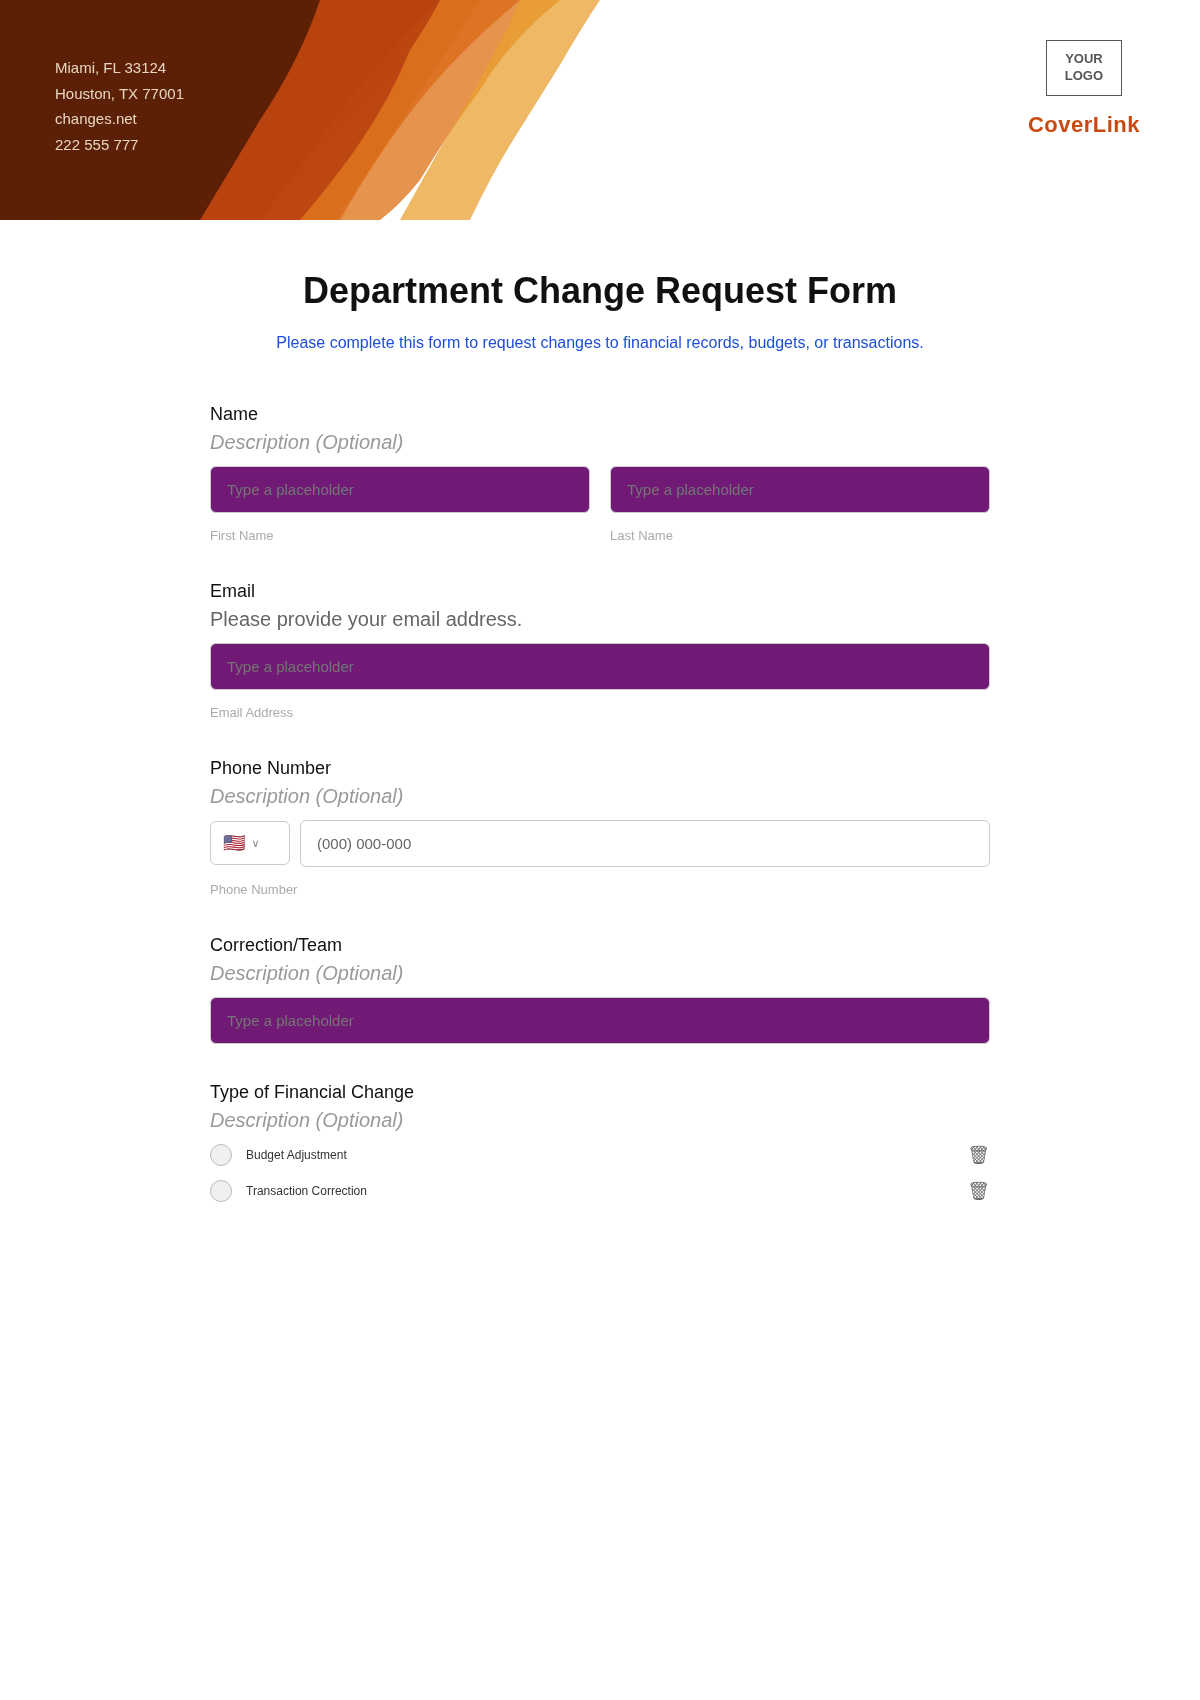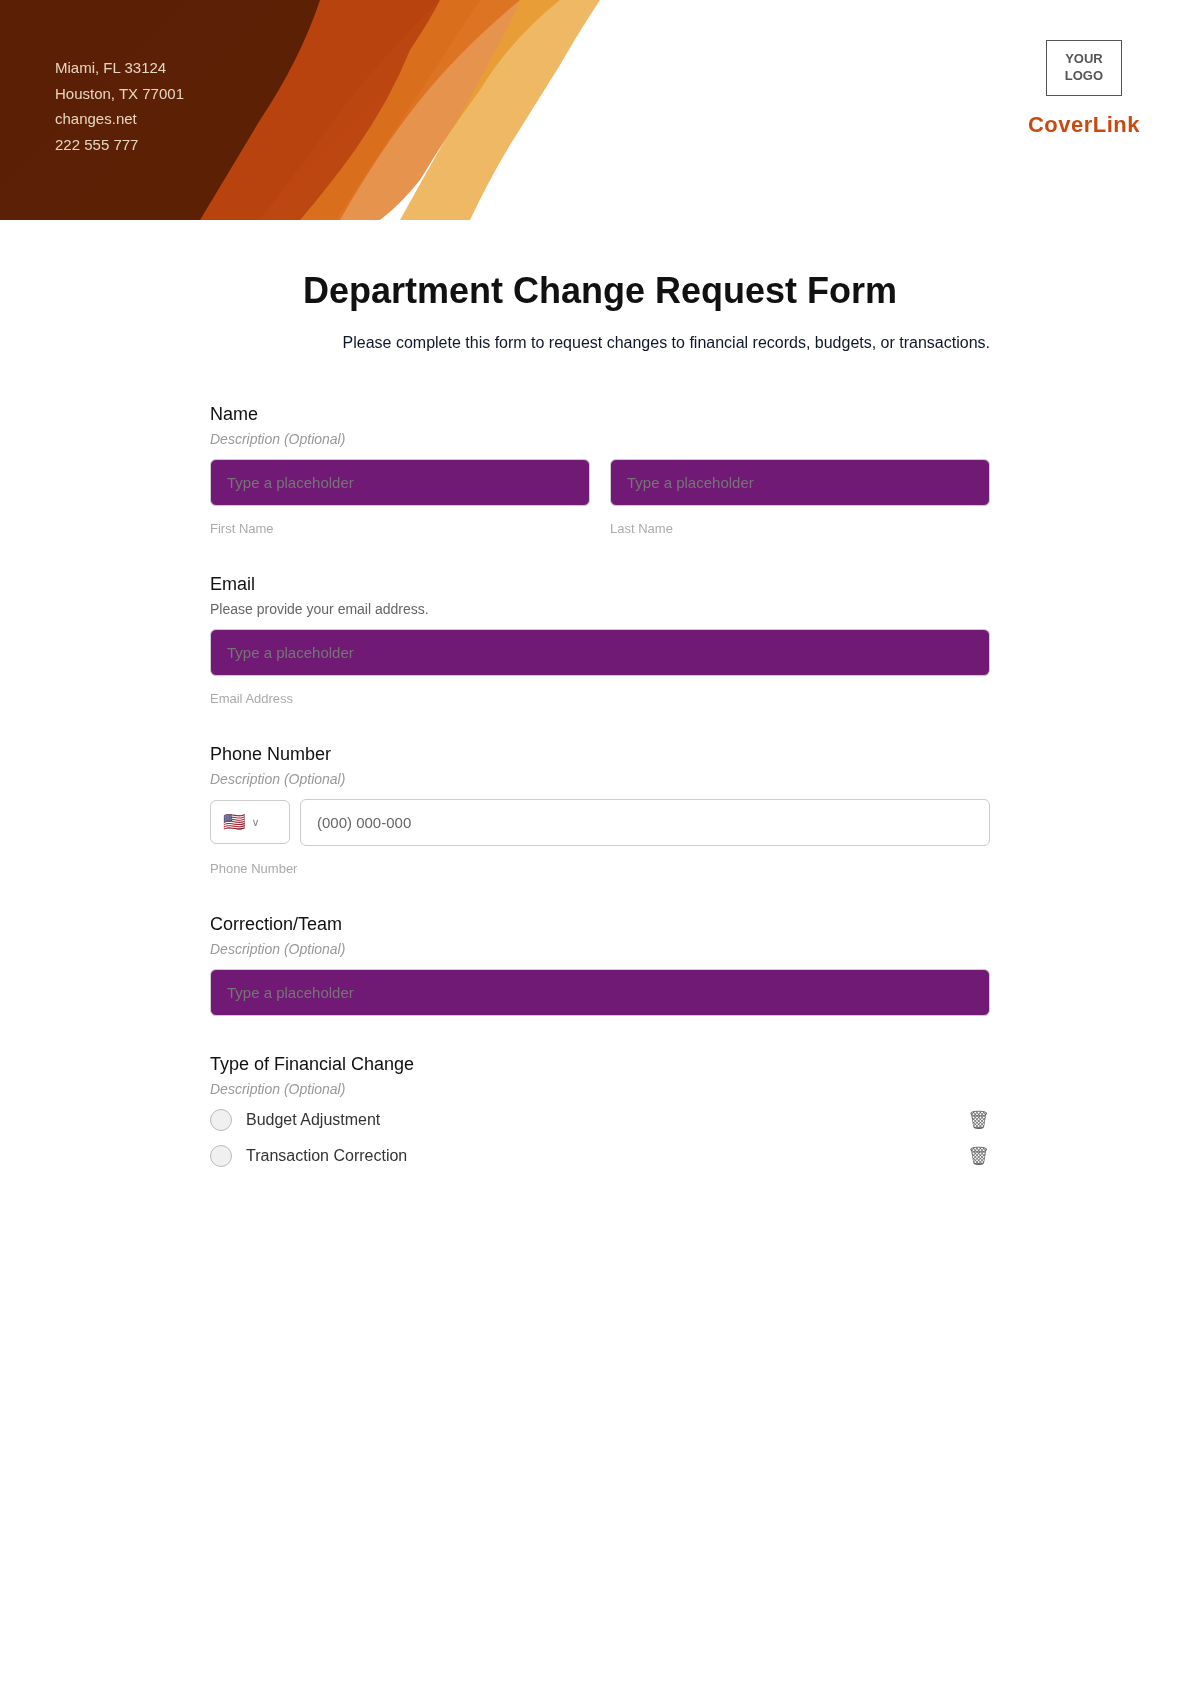--- a/index.html
+++ b/index.html
@@ -71,39 +71,39 @@
       padding: 50px 60px 80px;
     }
     .form-title {
       text-align: center;
       font-size: 36px;
       font-weight: bold;
       color: #111;
       margin-bottom: 18px;
     }
     .form-subtitle {
-      text-align: right;
+      text-align: center;
       font-size: 16px;
-      color: #0f172a;
+      color: #1d4ed8;
       line-height: 1.6;
       margin-bottom: 48px;
     }
 
     
     .field-section {
       margin-bottom: 38px;
     }
     .field-label {
       font-size: 18px;
       font-weight: normal;
       color: #111;
       margin-bottom: 6px;
     }
     .field-description {
-      font-size: 14px;
+      font-size: 20px;
       color: #999;
       font-style: italic;
       margin-bottom: 12px;
     }
     .field-description.regular {
       font-style: normal;
       color: #666;
     }
     .field-sublabel {
       font-size: 13px;
@@ -181,21 +181,21 @@
     }
     .radio-circle {
       width: 22px;
       height: 22px;
       border-radius: 50%;
       border: 1.5px solid #bbb;
       background: #f0f0f0;
       flex-shrink: 0;
     }
     .radio-text {
-      font-size: 16px;
+      font-size: 12px;
       color: #333;
     }
     .delete-icon {
       color: #666;
       font-size: 18px;
       cursor: pointer;
     }
   </style>
 </head>
 <body>

